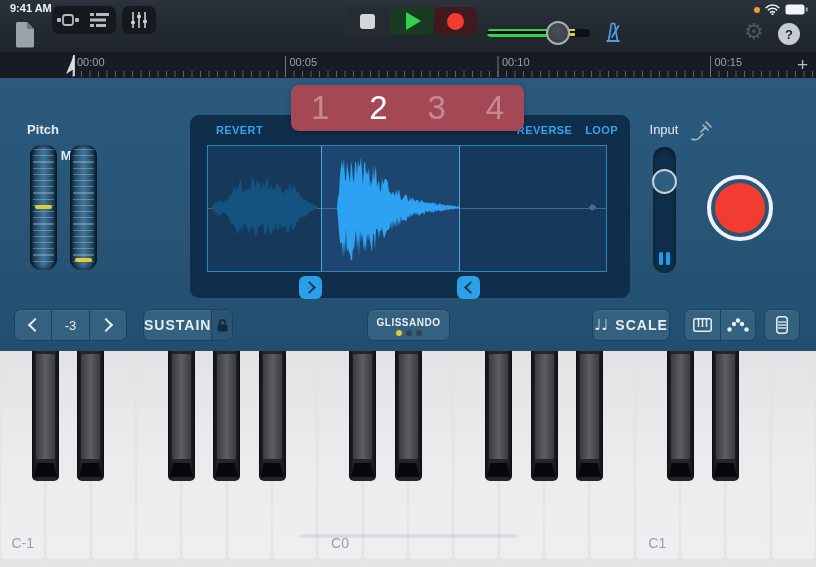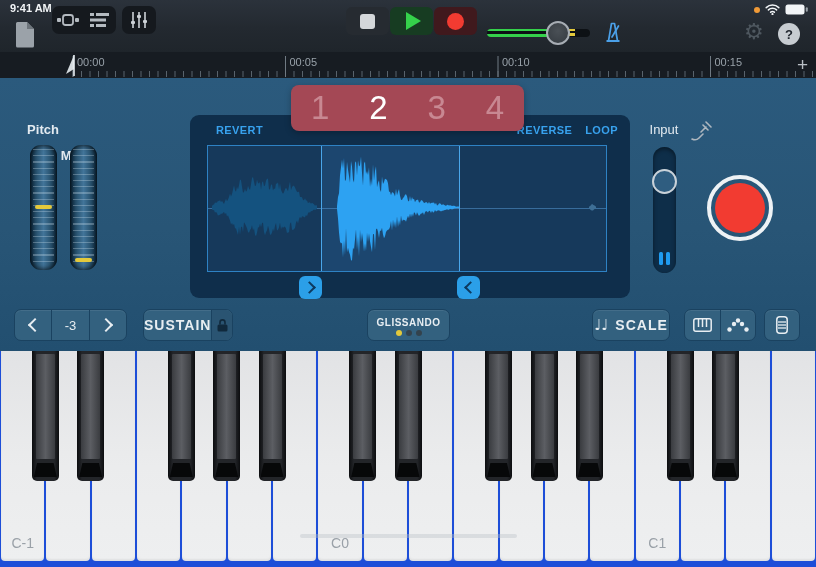--- a/index.html
+++ b/index.html
@@ -97,21 +97,21 @@
   .chev2.r{transform:rotate(-45deg);margin-right:3px;}
   .smalllabel{font-size:14px;font-weight:bold;letter-spacing:1px;}
   .gliss{flex-direction:column;gap:2px;padding-top:3px;}
   .dots{display:flex;gap:4px;}
   .dots span{width:6px;height:6px;border-radius:50%;background:#33424d;}
   .dots span.on{background:var(--active-yellow);}
   .lockseg{background:#2a5472;border-radius:0 6px 6px 0;}
   .noteglyph{font-family:"DejaVu Sans",sans-serif;font-size:15px;margin-right:7px;color:#e8eef2;}
 
   
-  .keyboard{position:absolute;left:0;top:351px;width:816px;height:216px;background:#1d4ed8;}
+  .keyboard{position:absolute;left:0;top:351px;width:816px;height:216px;background:#e5e5e5;}
   .wkey{position:absolute;top:0;height:210px;background:linear-gradient(180deg,#e2e3e5,#ebeced 55%,#eeeff0);
     border-radius:0 0 4px 4px;box-shadow:inset 0 -2px 2px rgba(0,0,0,.06);}
   .wkey-label{position:absolute;bottom:10px;left:0;right:0;text-align:center;font-size:14px;color:#9aa1a8;}
   .bkey{position:absolute;top:0;width:27px;height:130px;border-radius:0 0 5px 5px;
     background:linear-gradient(90deg,#0c0d0f,#232529 18%,#232529 82%,#0c0d0f);}
   .bkey-panel{position:absolute;left:4px;right:4px;top:3px;bottom:22px;border-radius:1px;
     background:linear-gradient(90deg,#3a3c40,#5c5e63 50%,#3a3c40);}
   .bkey-bevel{position:absolute;left:2px;right:2px;bottom:4px;height:14px;background:#070809;
     clip-path:polygon(14% 0,86% 0,100% 100%,0 100%);}
   .kb-scroll{position:absolute;left:300px;top:183px;width:217px;height:4px;border-radius:2px;background:rgba(185,191,197,.38);}

